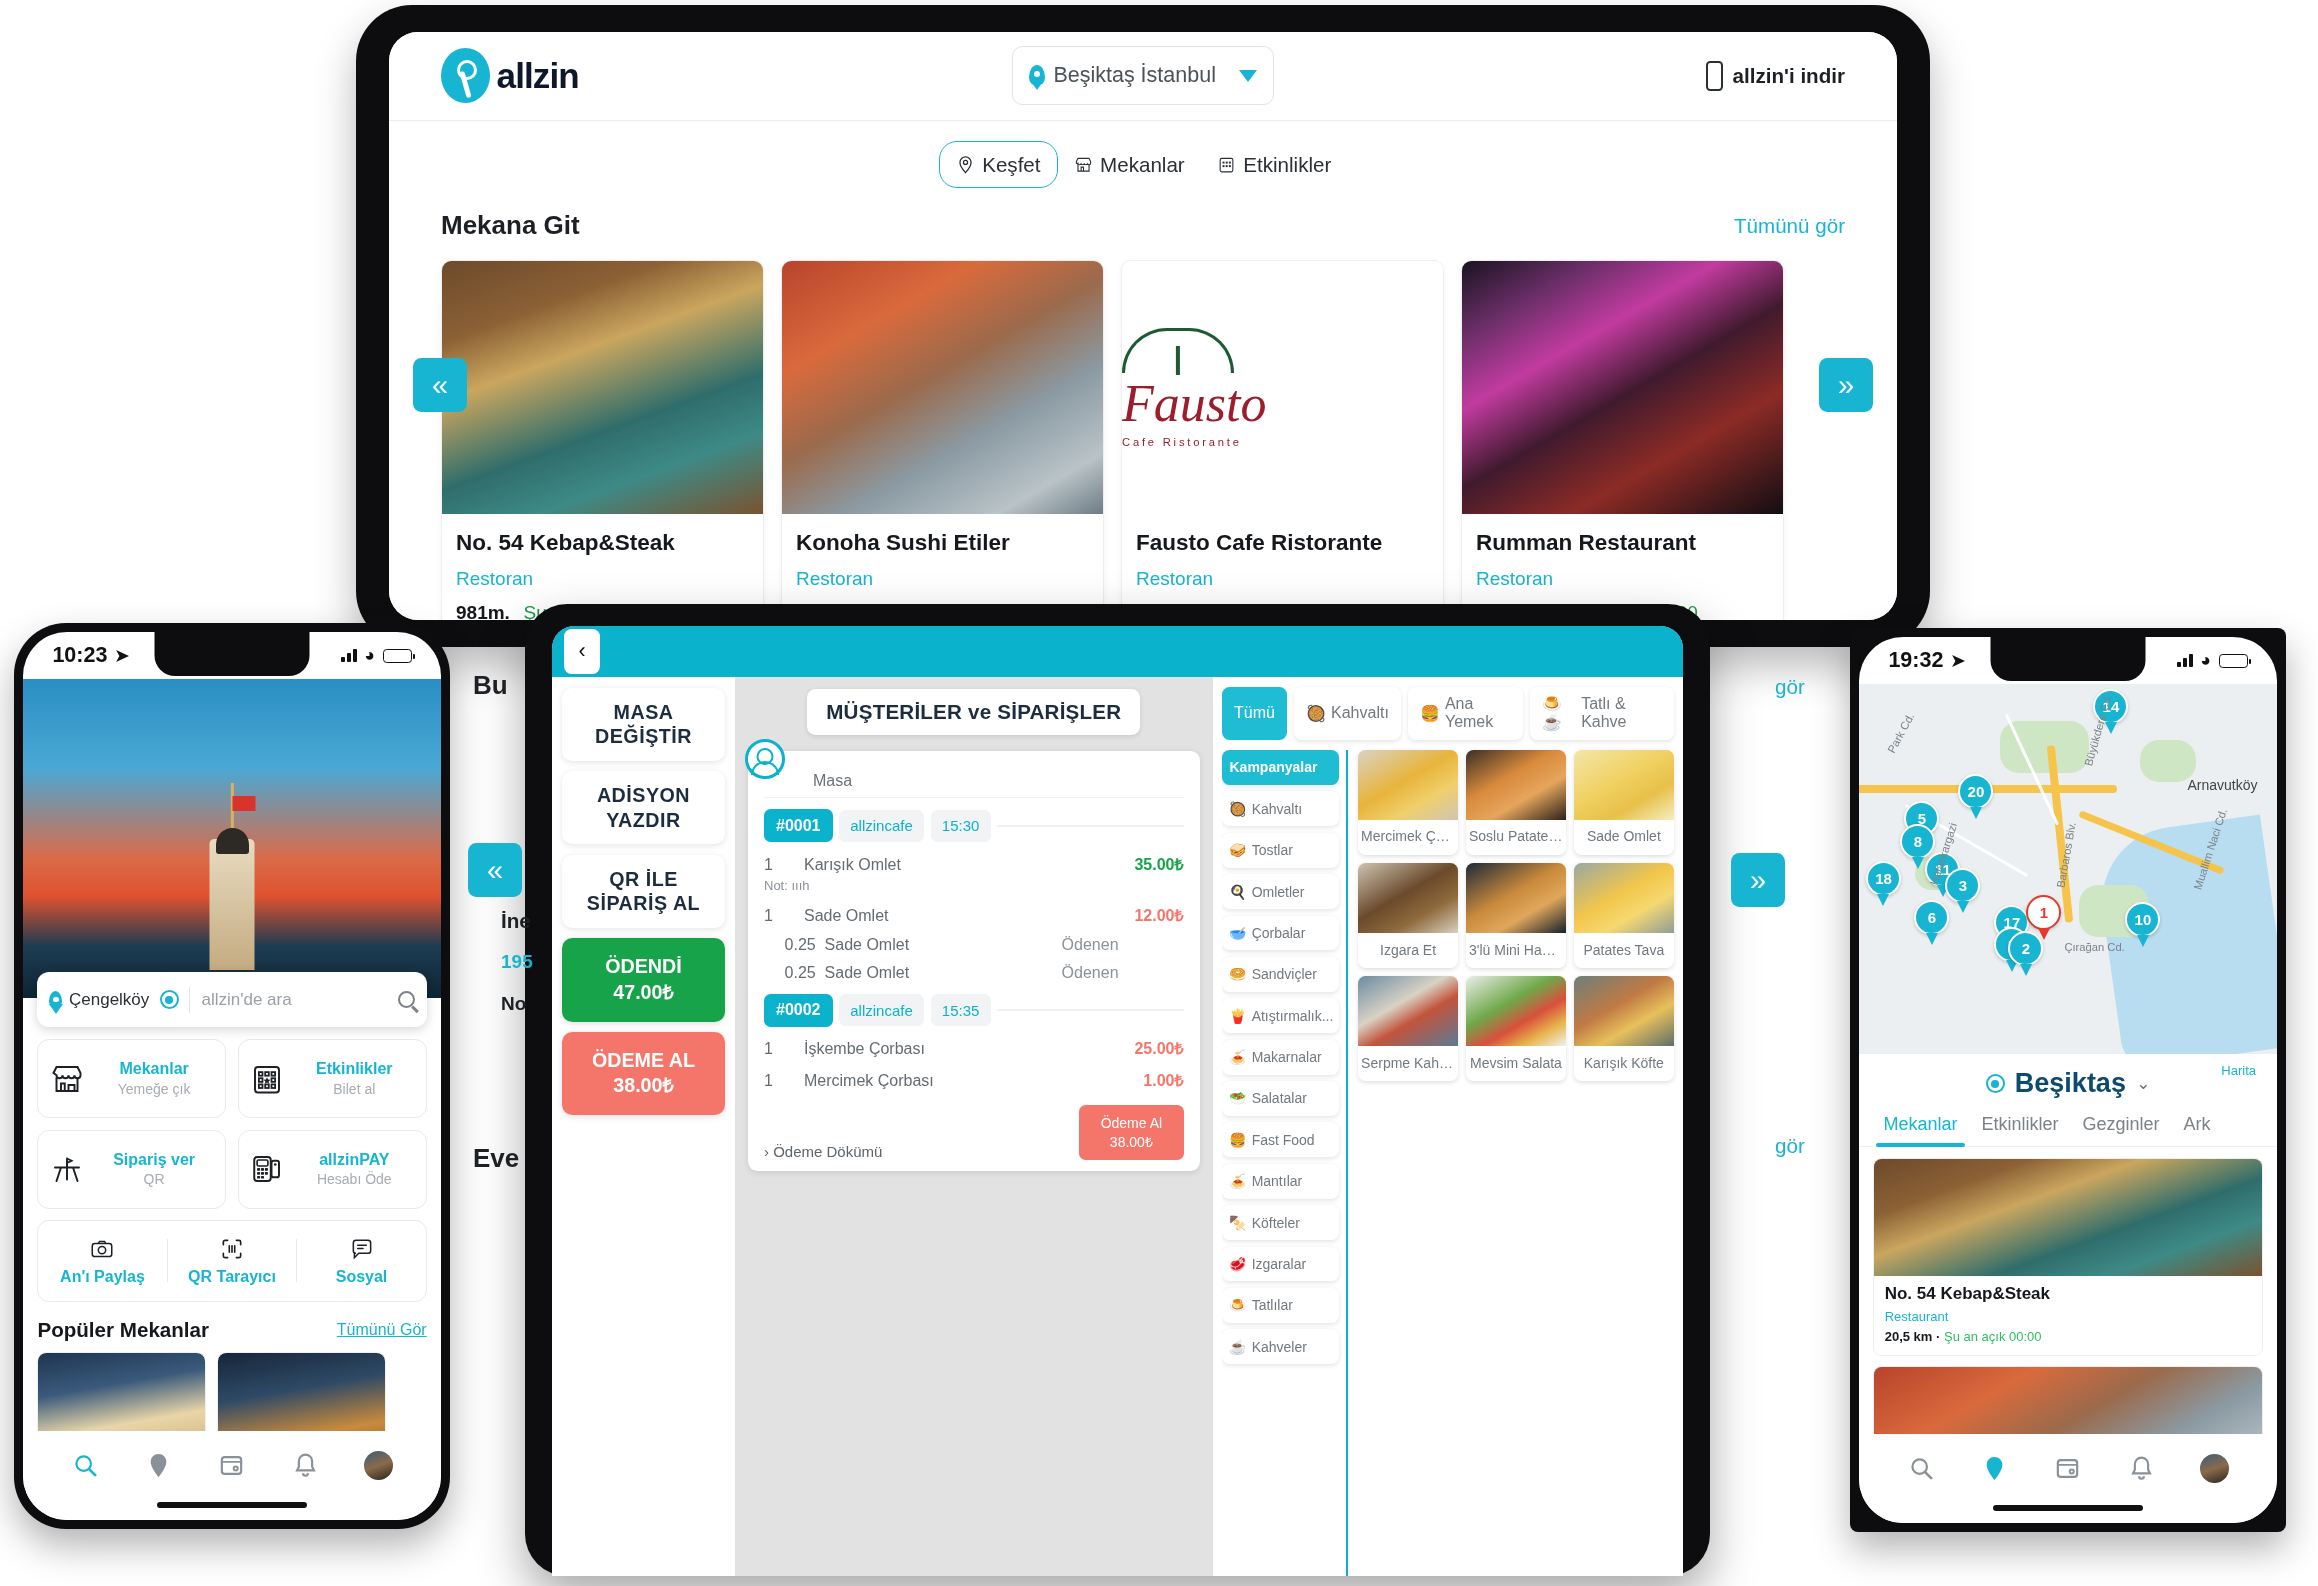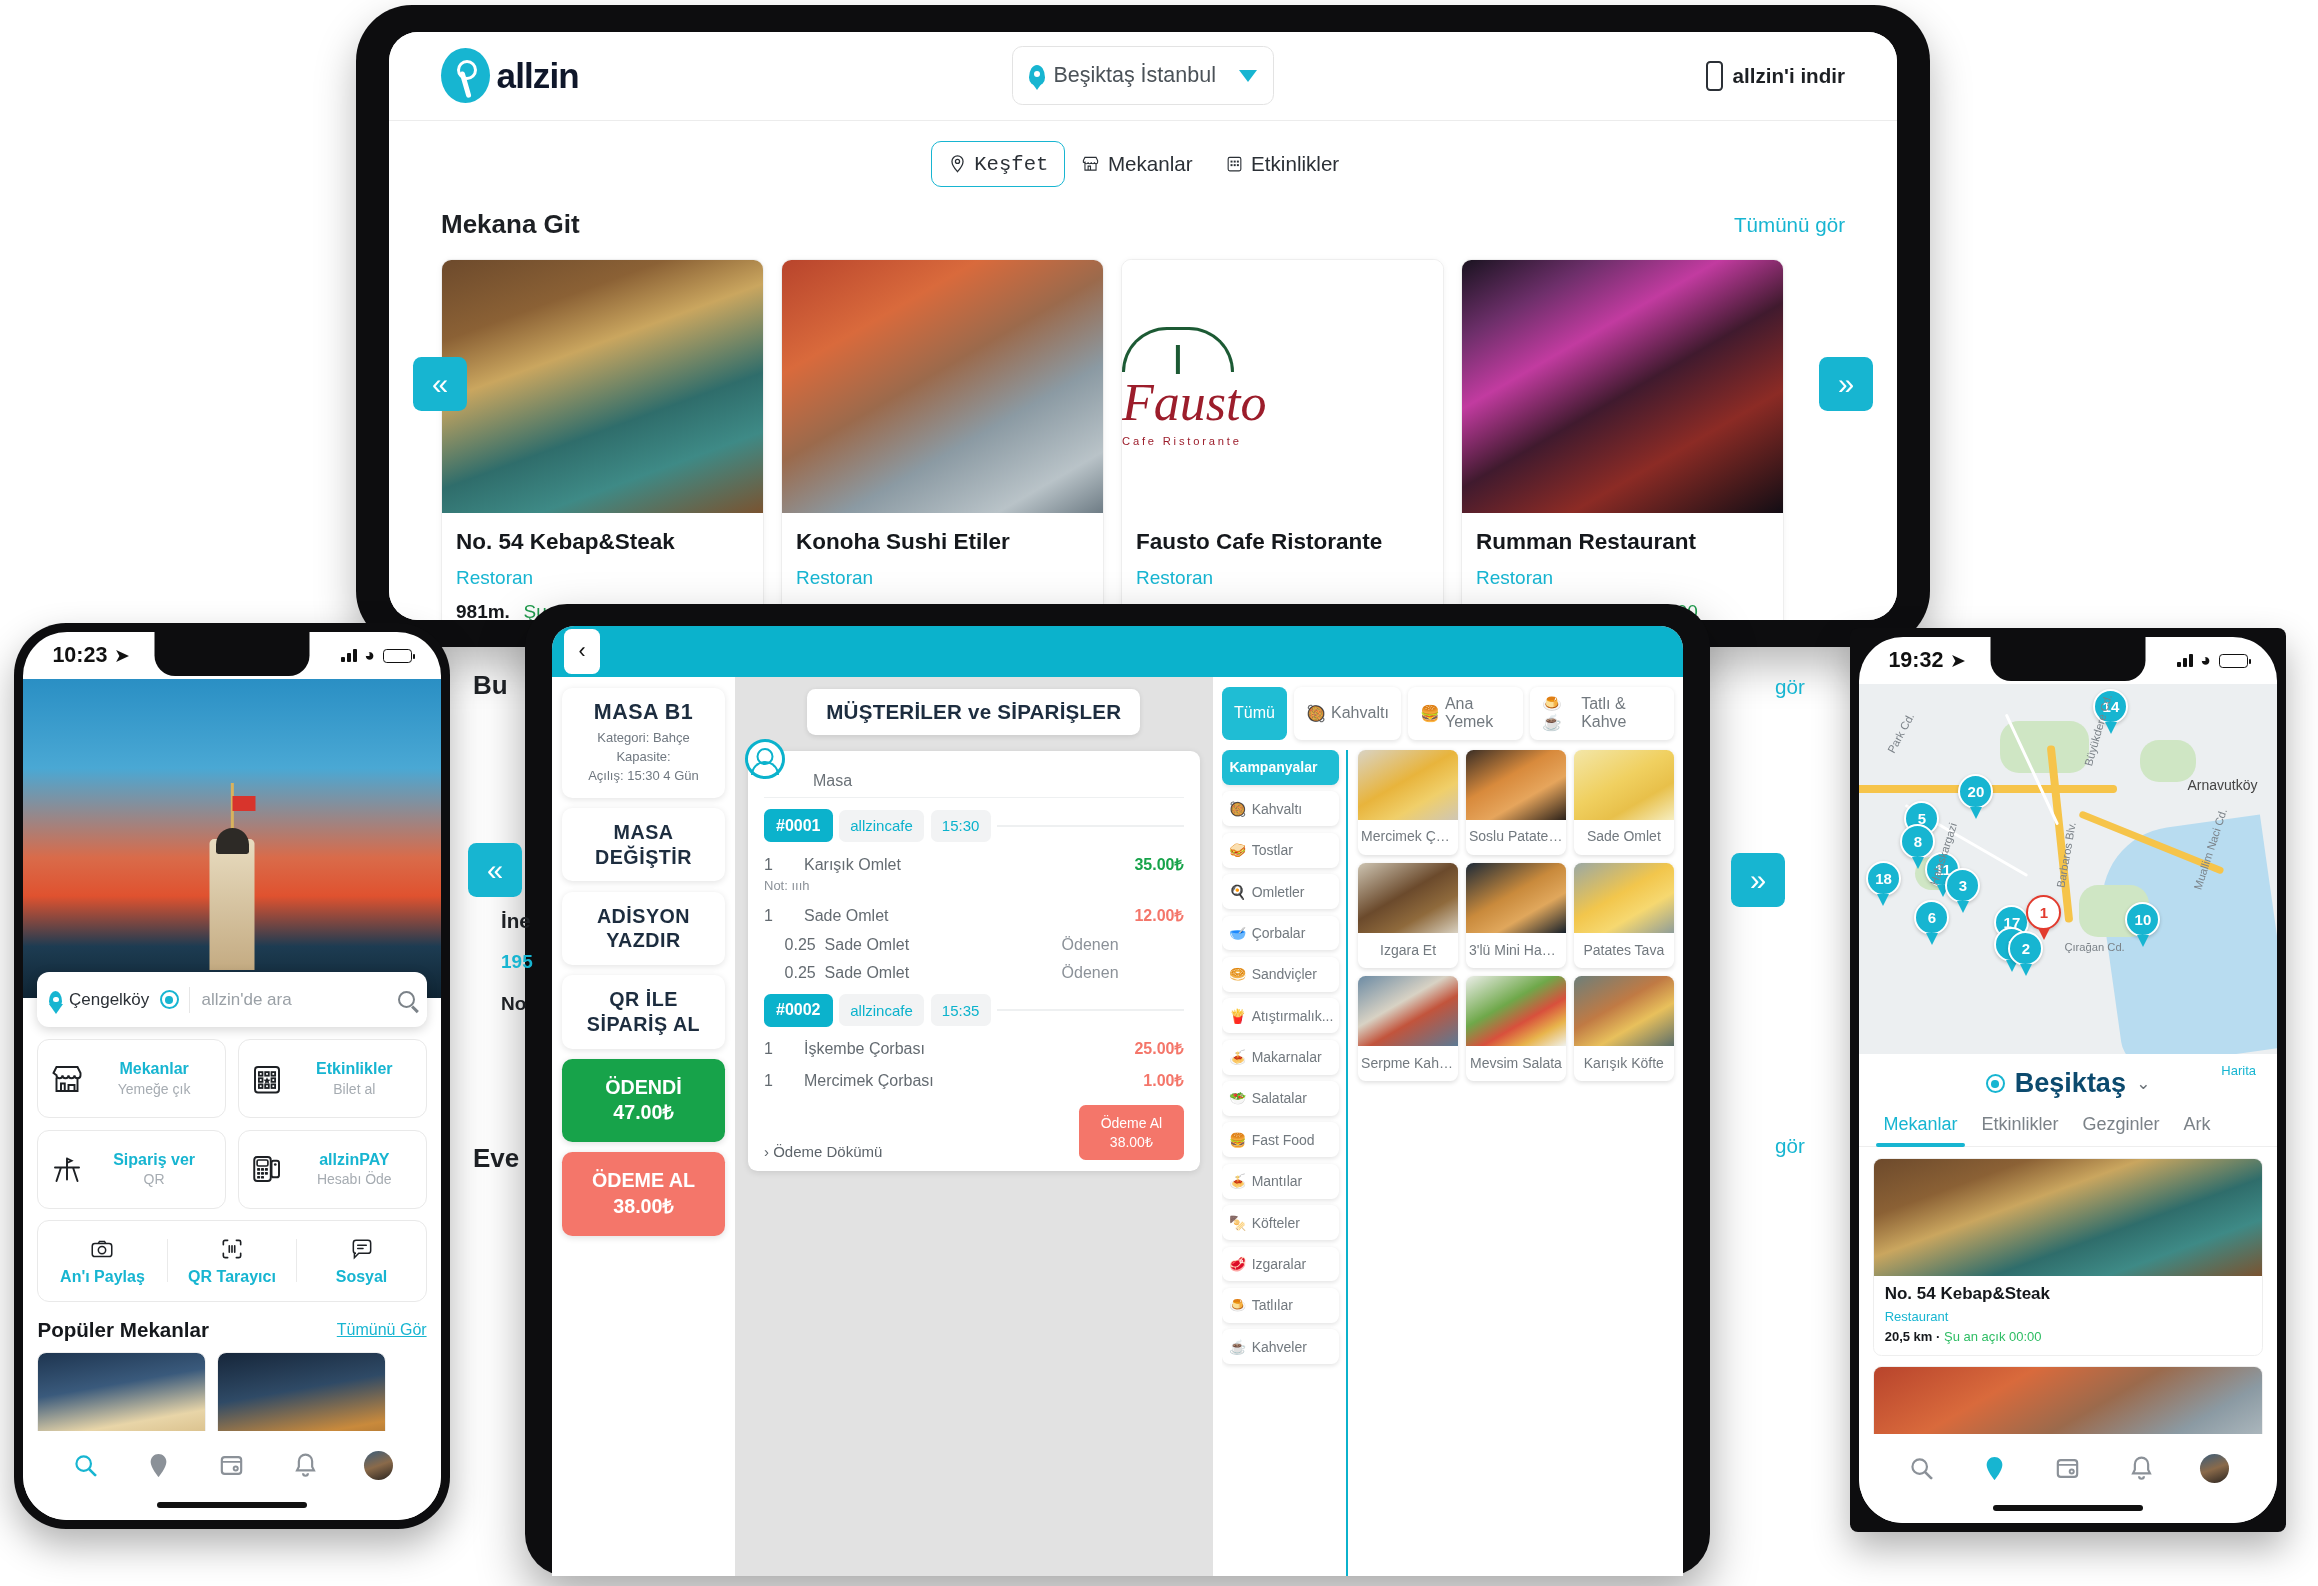--- a/index.html
+++ b/index.html
@@ -37,21 +37,21 @@
   .pin i{position:absolute;width:6px;height:6px;background:#fff;border-radius:50%;left:4.9px;top:6px;display:block;}
   .locTxt { font-size:21.5px; color:#4b5258; flex:1; }
   .caret { width:0;height:0;border-left:9.4px solid transparent;border-right:9.4px solid transparent;
     border-top:12px solid #17b5d1; }
   .dlWrap { margin-left:auto; display:flex; align-items:center; gap:9.4px; }
   .phoneIcon { width:17px; height:30px; border:2.8px solid #2b3036; border-radius:4.2px; }
   .dlTxt { font-size:20.6px; color:#1d2024; font-weight:700; }
 
   .tabsRow { display:flex; justify-content:center; gap:0; padding-top:20.6px; }
   .tab { display:flex; align-items:center; gap:7.5px; padding:10.3px 16px; font-size:20.6px; color:#2b3036; }
-  .tab.active { border:1.4px solid #17b5d1; border-radius:10px;font-family:Liberation Mono, monospace; }
+  .tab.active { border:1.4px solid #17b5d1; border-radius:18px; }
   .tabIcon { width:19px; height:21.5px; flex:none; }
 
   .sectionHead { display:flex; align-items:center; padding:22.5px 52px 0; }
   .sectionTitle { font-size:26px; font-weight:700; color:#1d2024; }
   .seeAll { margin-left:auto; font-size:20.6px; color:#17b5d1; }
 
   .cardRow { display:flex; gap:17px; padding:19px 52px 0; position:relative; }
   .vcard { width:323px; border:1.4px solid #eee; border-radius:10.3px; overflow:hidden; background:#fff;
     box-shadow:0 1.9px 6.6px rgba(0,0,0,.05); flex:none; }
   .vimg { height:253px; width:100%; }
@@ -568,28 +568,20 @@
   <div class="tabletB">
     <div class="screen">
 
       <div class="posTop">
         <div class="posBack">‹</div>
       </div>
 
       <div class="posBody">
 
         <div class="posSide">
-          <div class="psCard">
-            <div class="psTitle">MASA B1</div>
-            <div class="psSub">
-              <span>Kategori: Bahçe</span><br>
-              <span>Kapasite:</span><br>
-              <span>Açılış: 15:30 4 Gün</span>
-            </div>
-          </div>
           <div class="psCard">
             <div class="psBtn">MASA DEĞİŞTİR</div>
           </div>
           <div class="psCard">
             <div class="psBtn">ADİSYON YAZDIR</div>
           </div>
           <div class="psCard">
             <div class="psBtn">QR İLE SİPARİŞ AL</div>
           </div>
           <div class="psGreen">

